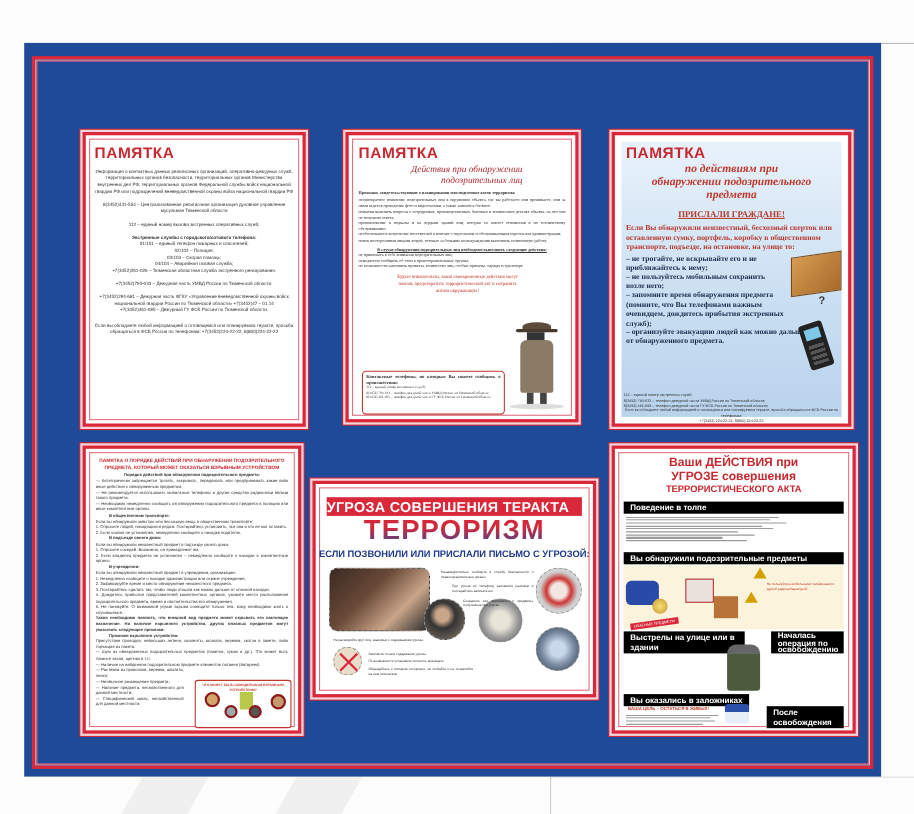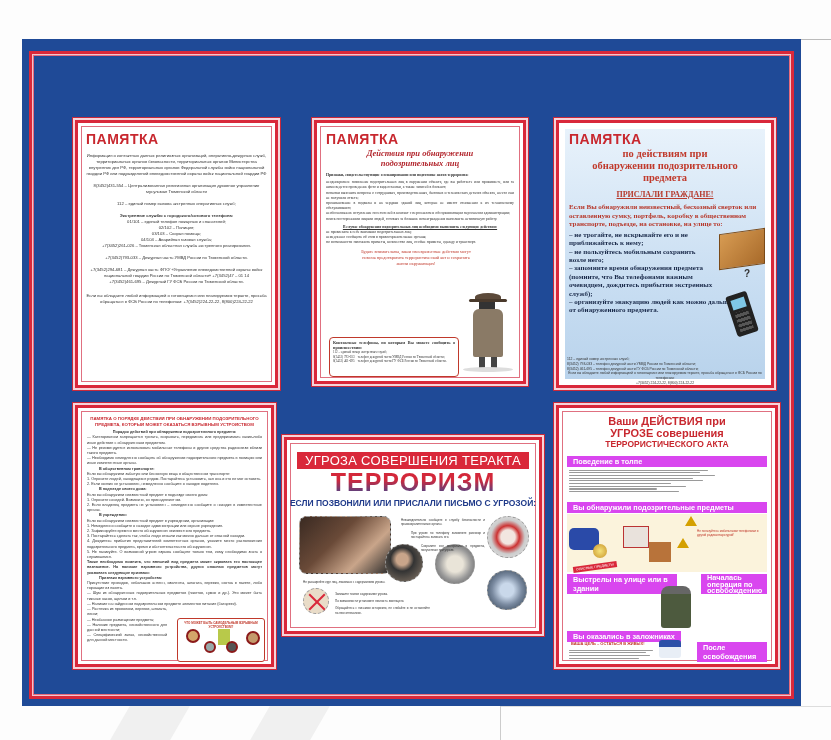--- a/index.html
+++ b/index.html
@@ -33,37 +33,37 @@
   
   #c3 { left: 556px; top: 120px; width: 218px; height: 268px; }
   
   #c4 { left: 75px; top: 405px; width: 199px; height: 262px; }
   
   #c5 { left: 284px; top: 437px; width: 258px; height: 197px; }
   
   #c6 { left: 556px; top: 405px; width: 222px; height: 262px; }
 
   .serif { font-family: "Liberation Serif", serif; }
-  .subtitle-italic { font-family: "Liberation Serif", serif; font-style: italic; font-weight: bold; color: #b3282f; font-size: 8.5px; text-align: center; line-height: 10px; }
+  .subtitle-italic { font-family: "Liberation Serif", serif; font-style: italic; font-weight: normal; color: #b3282f; font-size: 8.5px; text-align: right; line-height: 10px; }
 
   .c3-body { position: absolute; left: 6px; top: 6px; right: 6px; bottom: 6px; background: linear-gradient(180deg, #e8f2fb 0%, #c9def2 60%, #b9d3ec 100%); }
   .c3-title2 { font-family: "Liberation Serif", serif; font-weight: bold; color: #c0392b; text-align: center; font-size: 10.5px; line-height: 12px; }
   .c3-text { font-family: "Liberation Serif", serif; font-weight: bold; color: #b73a2d; font-size: 7px; line-height: 8.6px; }
   .c3-text-dark { font-family: "Liberation Serif", serif; font-weight: bold; color: #1a2a4a; font-size: 7px; line-height: 8.4px; }
   .c3-bar { background: #d9283a; color: #fff; font-family: "Liberation Serif", serif; font-weight: bold; text-align: center; font-size: 8.5px; padding: 2px 0; }
   .box-img { position: absolute; background: linear-gradient(135deg, #d79b52, #a86a2a); border: 1px solid #7a4a18; }
   .phone { position: absolute; background: #222; border-radius: 3px; }
 
-  .c5-title { position: absolute; left: 10px; right: 10px; top: 12px; height: 17px; background: #d9283a; color: #fff; font-weight: normal; text-align: center; font-size: 13px; line-height: 17px; letter-spacing: 0.3px; }
+  .c5-title { position: absolute; left: 10px; right: 10px; top: 12px; height: 17px; background: #d9283a; color: #fff; font-weight: bold; text-align: left; font-size: 13px; line-height: 17px; letter-spacing: 0.3px; }
   .c5-big { position: absolute; left: 0; right: 0; top: 28px; text-align: center; color: #c8282f; font-weight: bold; font-size: 25px; letter-spacing: 1px; background: linear-gradient(180deg,#d3283a 40%, #2b4a9b 100%); -webkit-background-clip: text; background-clip: text; -webkit-text-fill-color: transparent; }
   .c5-sub { position: absolute; left: 0; right: 0; top: 58px; text-align: center; color: #1f3a8a; font-weight: bold; font-size: 8.5px; }
 
   .c6-title { color: #c8282f; font-weight: bold; text-align: center; font-size: 11px; line-height: 12px; }
   .c6-title3 { color: #c8282f; font-weight: bold; text-align: center; font-size: 8.5px; line-height: 11px; }
-  .c6-bar { background: #d946ef; color: #fff; font-weight: bold; font-size: 7.3px; padding: 1px 6px; }
+  .c6-bar { background: #000000; color: #fff; font-weight: bold; font-size: 7.3px; padding: 1px 6px; }
   .c6-cream { background: #fbf3dc; }
 </style>
 </head>
 <body>
 
 <div class="page">
 
   <div class="wm" style="left:120px;top:706px;width:60px;height:34px;"></div>
   <div class="wm" style="left:260px;top:706px;width:60px;height:34px;"></div>
 
@@ -129,21 +129,21 @@
       <div class="tiny-l serif" style="font-size:3.2px;line-height:4.4px;">112 – единый номер экстренных служб;</div>
       <div class="tiny-l serif" style="font-size:3.2px;line-height:4.4px;">8(3452) 793-033 – телефон дежурной части УМВД России по Тюменской области;</div>
       <div class="tiny-l serif" style="font-size:3.2px;line-height:4.4px;">8(3452) 461-695 – телефон дежурной части ГУ ФСБ России по Тюменской области.</div>
     </div>
   </div>
 
   <div class="card" id="c3">
     <div class="c3-body"></div>
     <div style="position:absolute;left:10px;right:10px;top:8px;">
       <div class="pam-title">ПАМЯТКА</div>
-      <div class="c3-title2" style="width:150px;margin:1px auto 3px;">по действиям при обнаружении подозрительного предмета</div>
+      <div class="c3-title2" style="width:150px;margin:1px auto 3px;font-style:italic;">по действиям при обнаружении подозрительного предмета</div>
       <div class="serif" style="text-align:center;color:#b73a2d;font-weight:bold;font-size:8px;margin-top:6px;text-decoration:underline;">ПРИСЛАЛИ ГРАЖДАНЕ!</div>
       <div class="c3-text" style="margin-top:4px;">Если Вы обнаружили неизвестный, бесхозный сверток или оставленную сумку, портфель, коробку в общественном транспорте, подъезде, на остановке, на улице то:</div>
       <div class="c3-text-dark" style="margin-top:2px;width:145px;">– не трогайте, не вскрывайте его и не приближайтесь к нему;</div>
       <div class="c3-text-dark" style="width:145px;">– не пользуйтесь мобильным сохранить возле него;</div>
       <div class="c3-text-dark" style="width:145px;">– запомните время обнаружения предмета (помните, что Вы телефонами важным очевидцем, дождитесь прибытия экстренных служб);</div>
       <div class="c3-text-dark" style="width:165px;">– организуйте эвакуацию людей как можно дальше от обнаруженного предмета.</div>
     </div>
 
     <div class="box-img" style="left:160px;top:108px;width:46px;height:36px;transform:skewY(-8deg);"></div>
     <div style="position:absolute;left:185px;top:145px;color:#333;font-weight:bold;font-size:10px;">?</div>

